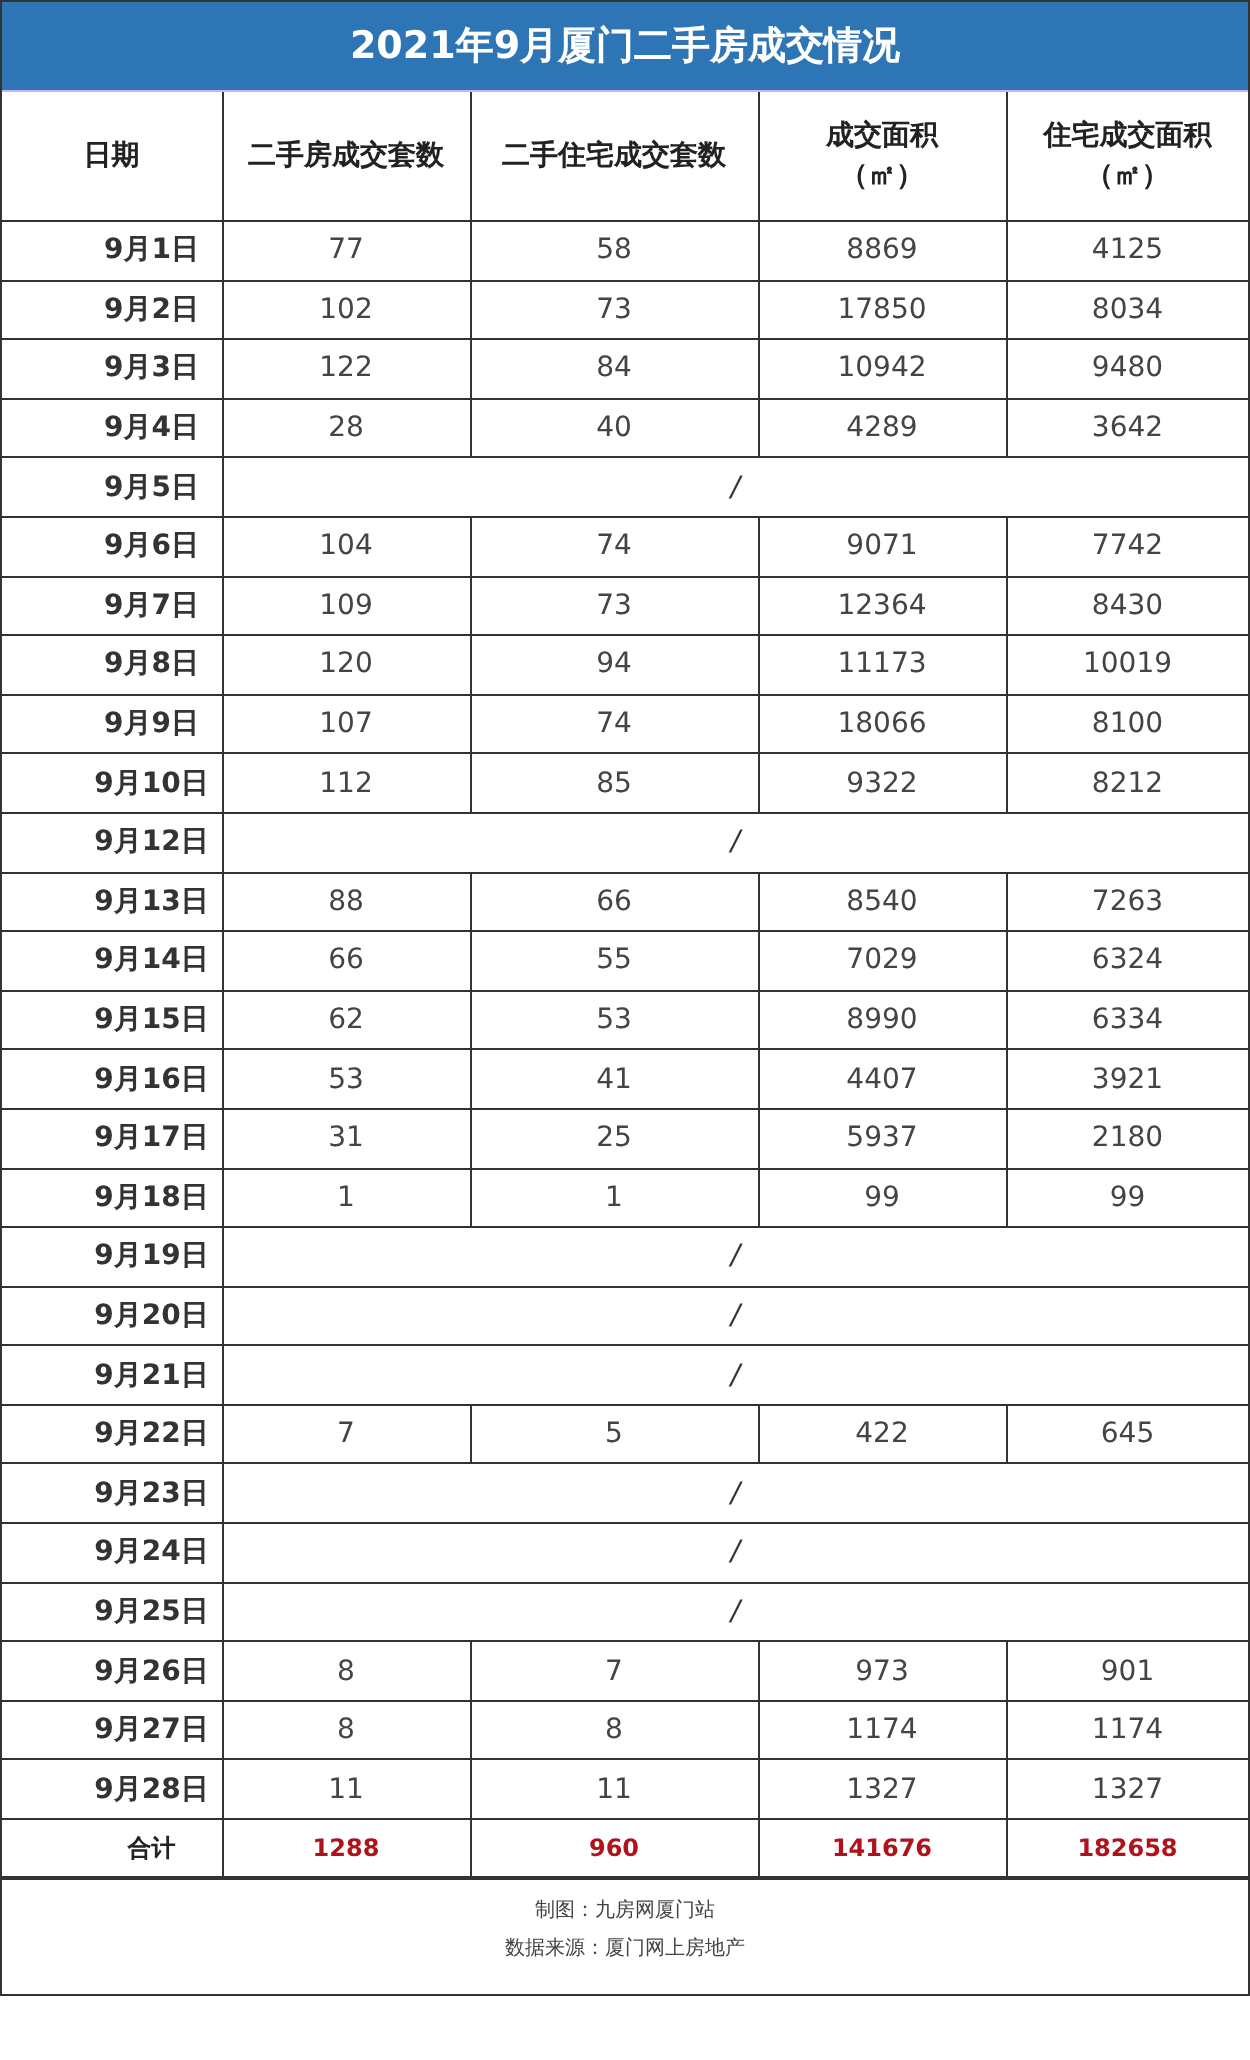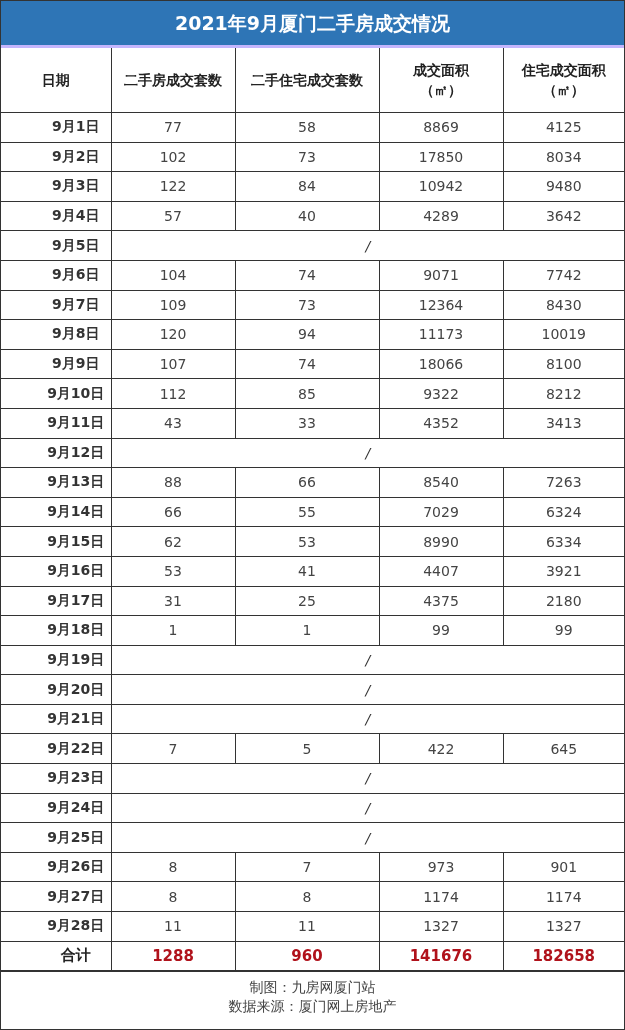--- a/index.html
+++ b/index.html
@@ -1,30 +1,30 @@
 <!DOCTYPE html>
 <html><head>
 <meta charset="utf-8">
 <style>
   html, body { margin:0; padding:0; background:#ffffff; }
   body { width:625px; height:1030px; overflow:hidden; font-family:"DejaVu Sans", "Liberation Sans", sans-serif; }
   .wrap { width:623px; border:1px solid #333; position:relative; }
-  .title { height:44px; background:#2e75b6; color:#fff; font-weight:bold; font-size:19px; text-align:center; line-height:44px; border-bottom:3px solid #c4b5fd; }
+  .title { height:44px; background:#2e75b6; color:#fff; font-weight:bold; font-size:19px; text-align:center; line-height:44px; border-bottom:1px solid #c4b5fd; }
   table { border-collapse:collapse; width:623px; table-layout:fixed;border-radius:26px; }
   td, th { border:1px solid #333; text-align:center; padding:0; color:#444; font-size:14px; }
   table tr td:first-child, table tr th:first-child { border-left:none; }
   table tr td:last-child, table tr th:last-child { border-right:none;margin-left:18px; }
   thead tr:first-child th { border-top:none; }
   th { height:64px; font-weight:bold; color:#222; font-size:14px; line-height:20px; }
   tbody td { height:28.6px; }
   td.date { font-weight:bold; color:#333;padding-left:40px; }
   td.slash { font-style:italic; color:#333; }
-  tr.total td { font-weight:bold; color:#b0121b; font-size:15px; height:28px; }
+  tr.total td { font-weight:bold; color:#b0121b; font-size:12px; height:28px; }
   tr.total td.date { color:#222; }
-  .footer { height:58px; border-top:1px solid #333; text-align:center; font-size:14px; color:#444; padding-top:6px; box-sizing:border-box; line-height:19px; }
+  .footer { height:58px; border-top:1px solid #333; text-align:center; font-size:10px; color:#444; padding-top:6px; box-sizing:border-box; line-height:19px; }
 </style>
 </head>
 <body>
 
 <div class="wrap">
   <div class="title">2021年9月厦门二手房成交情况</div>
   <table>
     <colgroup>
       <col style="width:110px">
         <col style="width:124px">
@@ -58,21 +58,21 @@
         </tr>
         <tr>
           <td class="date">9月3日</td>
           <td>122</td>
           <td>84</td>
           <td>10942</td>
           <td>9480</td>
         </tr>
         <tr>
           <td class="date">9月4日</td>
-          <td>57</td>
+          <td>28</td>
           <td>40</td>
           <td>4289</td>
           <td>3642</td>
         </tr>
         <tr>
           <td class="date">9月5日</td>
           <td class="slash" colspan="4">/</td>
         </tr>
         <tr>
           <td class="date">9月6日</td>
@@ -103,27 +103,20 @@
           <td>8100</td>
         </tr>
         <tr>
           <td class="date">9月10日</td>
           <td>112</td>
           <td>85</td>
           <td>9322</td>
           <td>8212</td>
         </tr>
         <tr>
-          <td class="date">9月11日</td>
-          <td>43</td>
-          <td>33</td>
-          <td>4352</td>
-          <td>3413</td>
-        </tr>
-        <tr>
           <td class="date">9月12日</td>
           <td class="slash" colspan="4">/</td>
         </tr>
         <tr>
           <td class="date">9月13日</td>
           <td>88</td>
           <td>66</td>
           <td>8540</td>
           <td>7263</td>
         </tr>
@@ -145,21 +138,21 @@
           <td class="date">9月16日</td>
           <td>53</td>
           <td>41</td>
           <td>4407</td>
           <td>3921</td>
         </tr>
         <tr>
           <td class="date">9月17日</td>
           <td>31</td>
           <td>25</td>
-          <td>4375</td>
+          <td>5937</td>
           <td>2180</td>
         </tr>
         <tr>
           <td class="date">9月18日</td>
           <td>1</td>
           <td>1</td>
           <td>99</td>
           <td>99</td>
         </tr>
         <tr>

